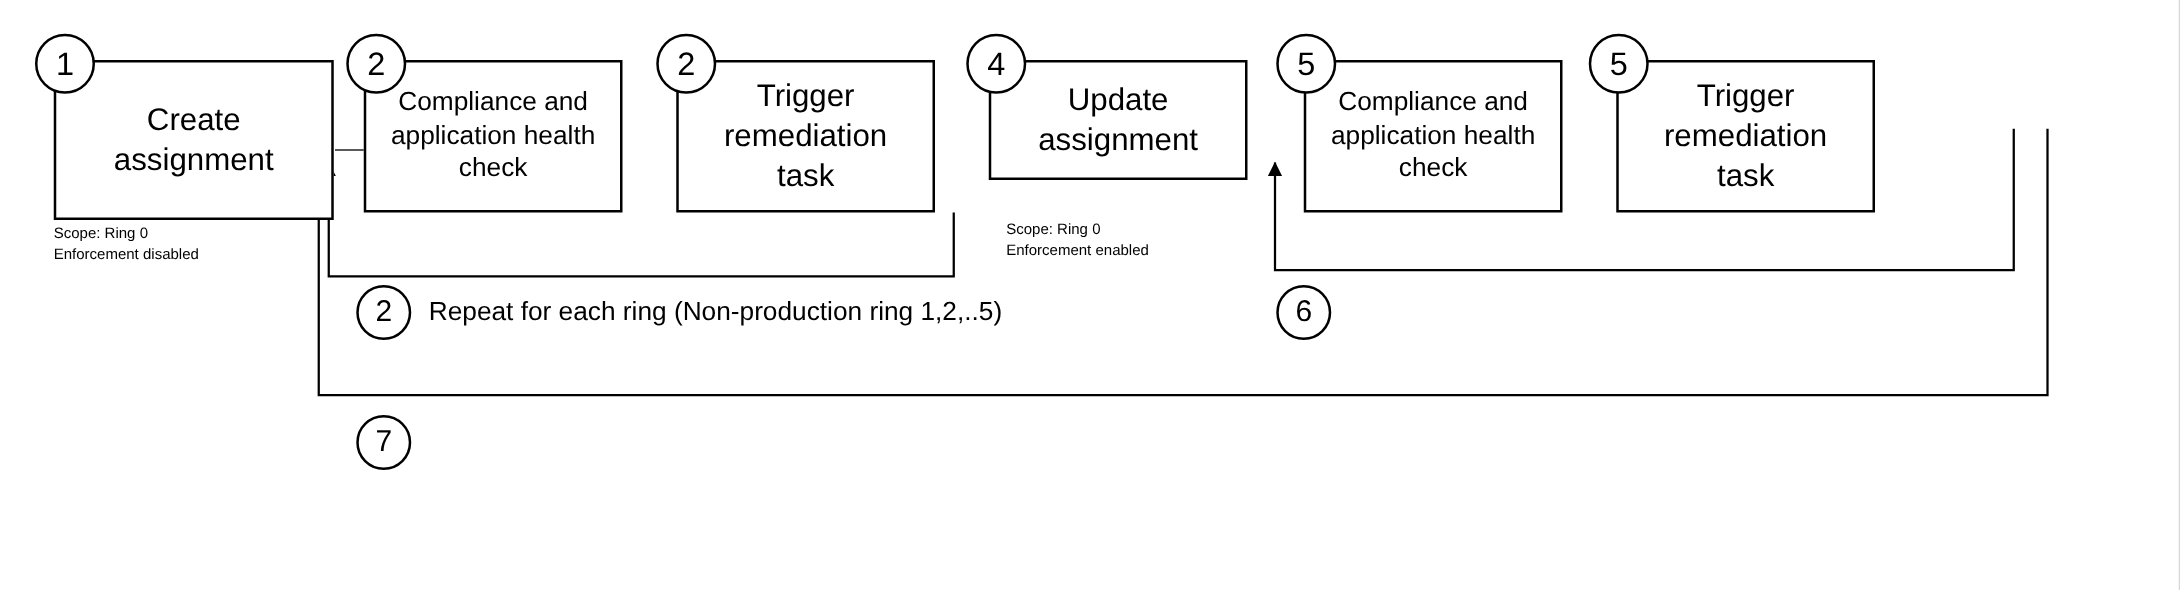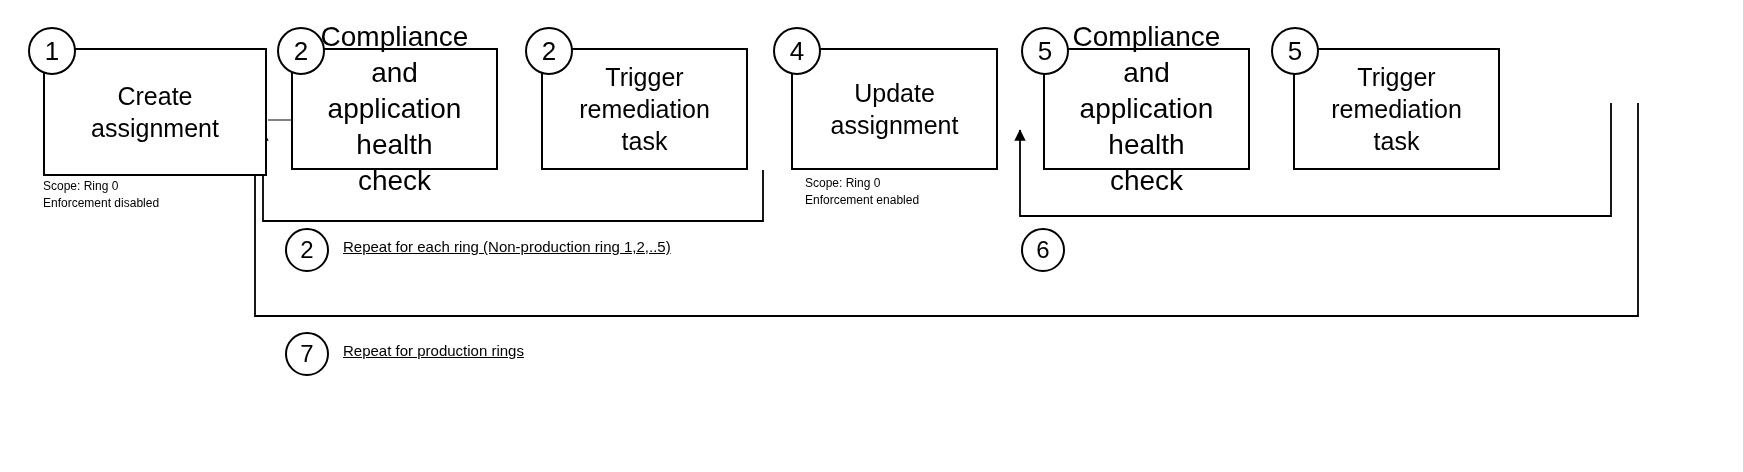--- a/index.html
+++ b/index.html
@@ -37,21 +37,21 @@
     text-align: center;
     line-height: 1.28;
     color: #000000;
   }
   .box-label {
     display: block;
     padding: 0 6px;
     white-space: pre-line;
   }
   .box-big .box-label { font-size: 25px; }
-  .box-small .box-label { font-size: 28px; }
+  .box-small .box-label { font-size: 21px; }
   .badge {
     position: absolute;
     box-sizing: border-box;
     width: 48px;
     height: 48px;
     border-radius: 50%;
     border: 2px solid #000000;
     background: #ffffff;
     display: flex;
     align-items: center;
@@ -67,24 +67,23 @@
   }
   .note {
     position: absolute;
     font-size: 12px;
     line-height: 1.38;
     white-space: pre-line;
     color: #000000;
   }
   .legend-text {
     position: absolute;
-    font-size: 15px;
+    font-size: 21px;
     color: #000000;
     white-space: nowrap;
-    text-decoration: underline;
   }
   .edge-right {
     position: absolute;
     top: 0;
     right: 0;
     width: 1px;
     height: 472px;
     background: #d7d7d7;
   }
 </style>
@@ -145,21 +144,21 @@
 
   <div class="box box-big" style="left:541px; top:48px; width:207px; height:122px;">
     <span class="box-label">Trigger
 remediation
 task</span>
   </div>
   <div class="badge" style="left:525px; top:27px;">
     <span>2</span>
   </div>
 
-  <div class="box box-big" style="left:791px; top:48px; width:207px; height:122px;">
+  <div class="box box-big" style="left:791px; top:48px; width:207px; height:96px;">
     <span class="box-label">Update
 assignment</span>
   </div>
   <div class="badge" style="left:773px; top:27px;">
     <span>4</span>
   </div>
   <div class="note" style="left:805px; top:175px; width:230px;">Scope: Ring 0
 Enforcement enabled</div>
 
   <div class="box box-small" style="left:1043px; top:48px; width:207px; height:122px;">
@@ -185,17 +184,16 @@
   </div>
   <div class="legend-text" style="left:343px; top:238px;">Repeat for each ring (Non-production ring 1,2,..5)</div>
 
   <div class="badge badge-legend" style="left:1021px; top:228px;">
     <span>6</span>
   </div>
 
   <div class="badge badge-legend" style="left:285px; top:332px;">
     <span>7</span>
   </div>
-  <div class="legend-text" style="left:343px; top:342px;">Repeat for production rings</div>
 
   <div class="edge-right"></div>
 
 </div>
 
 </body></html>

